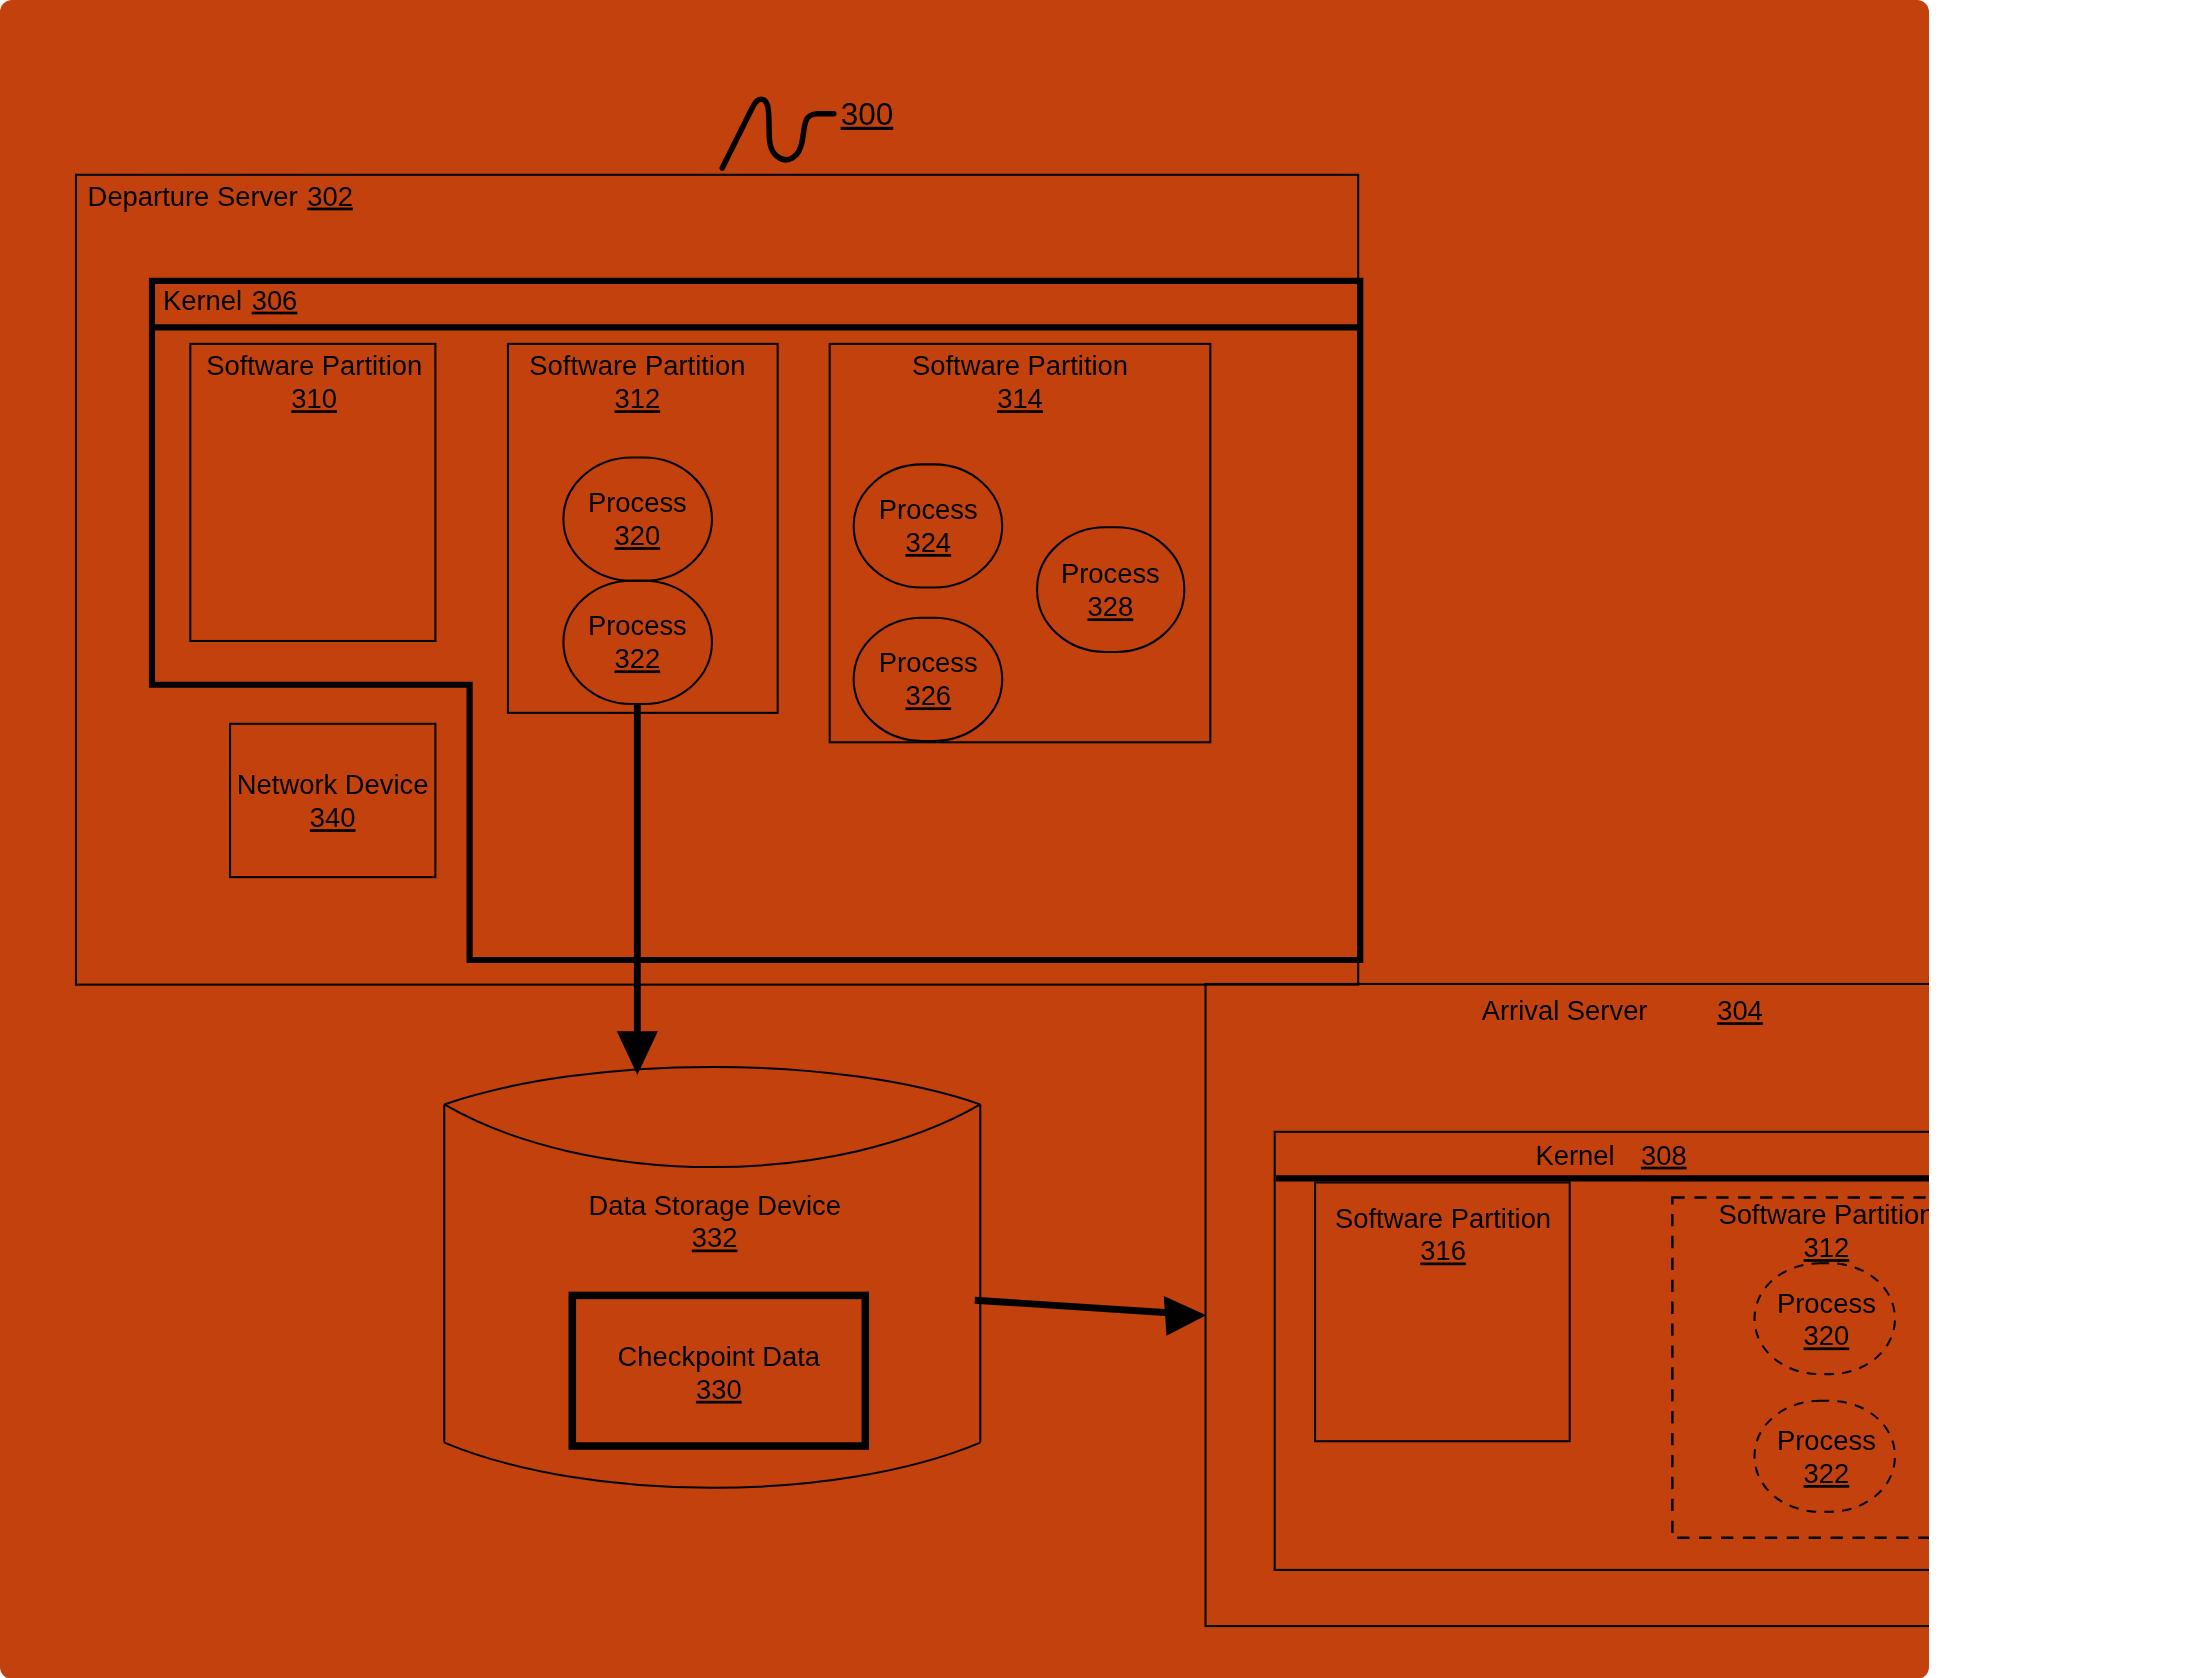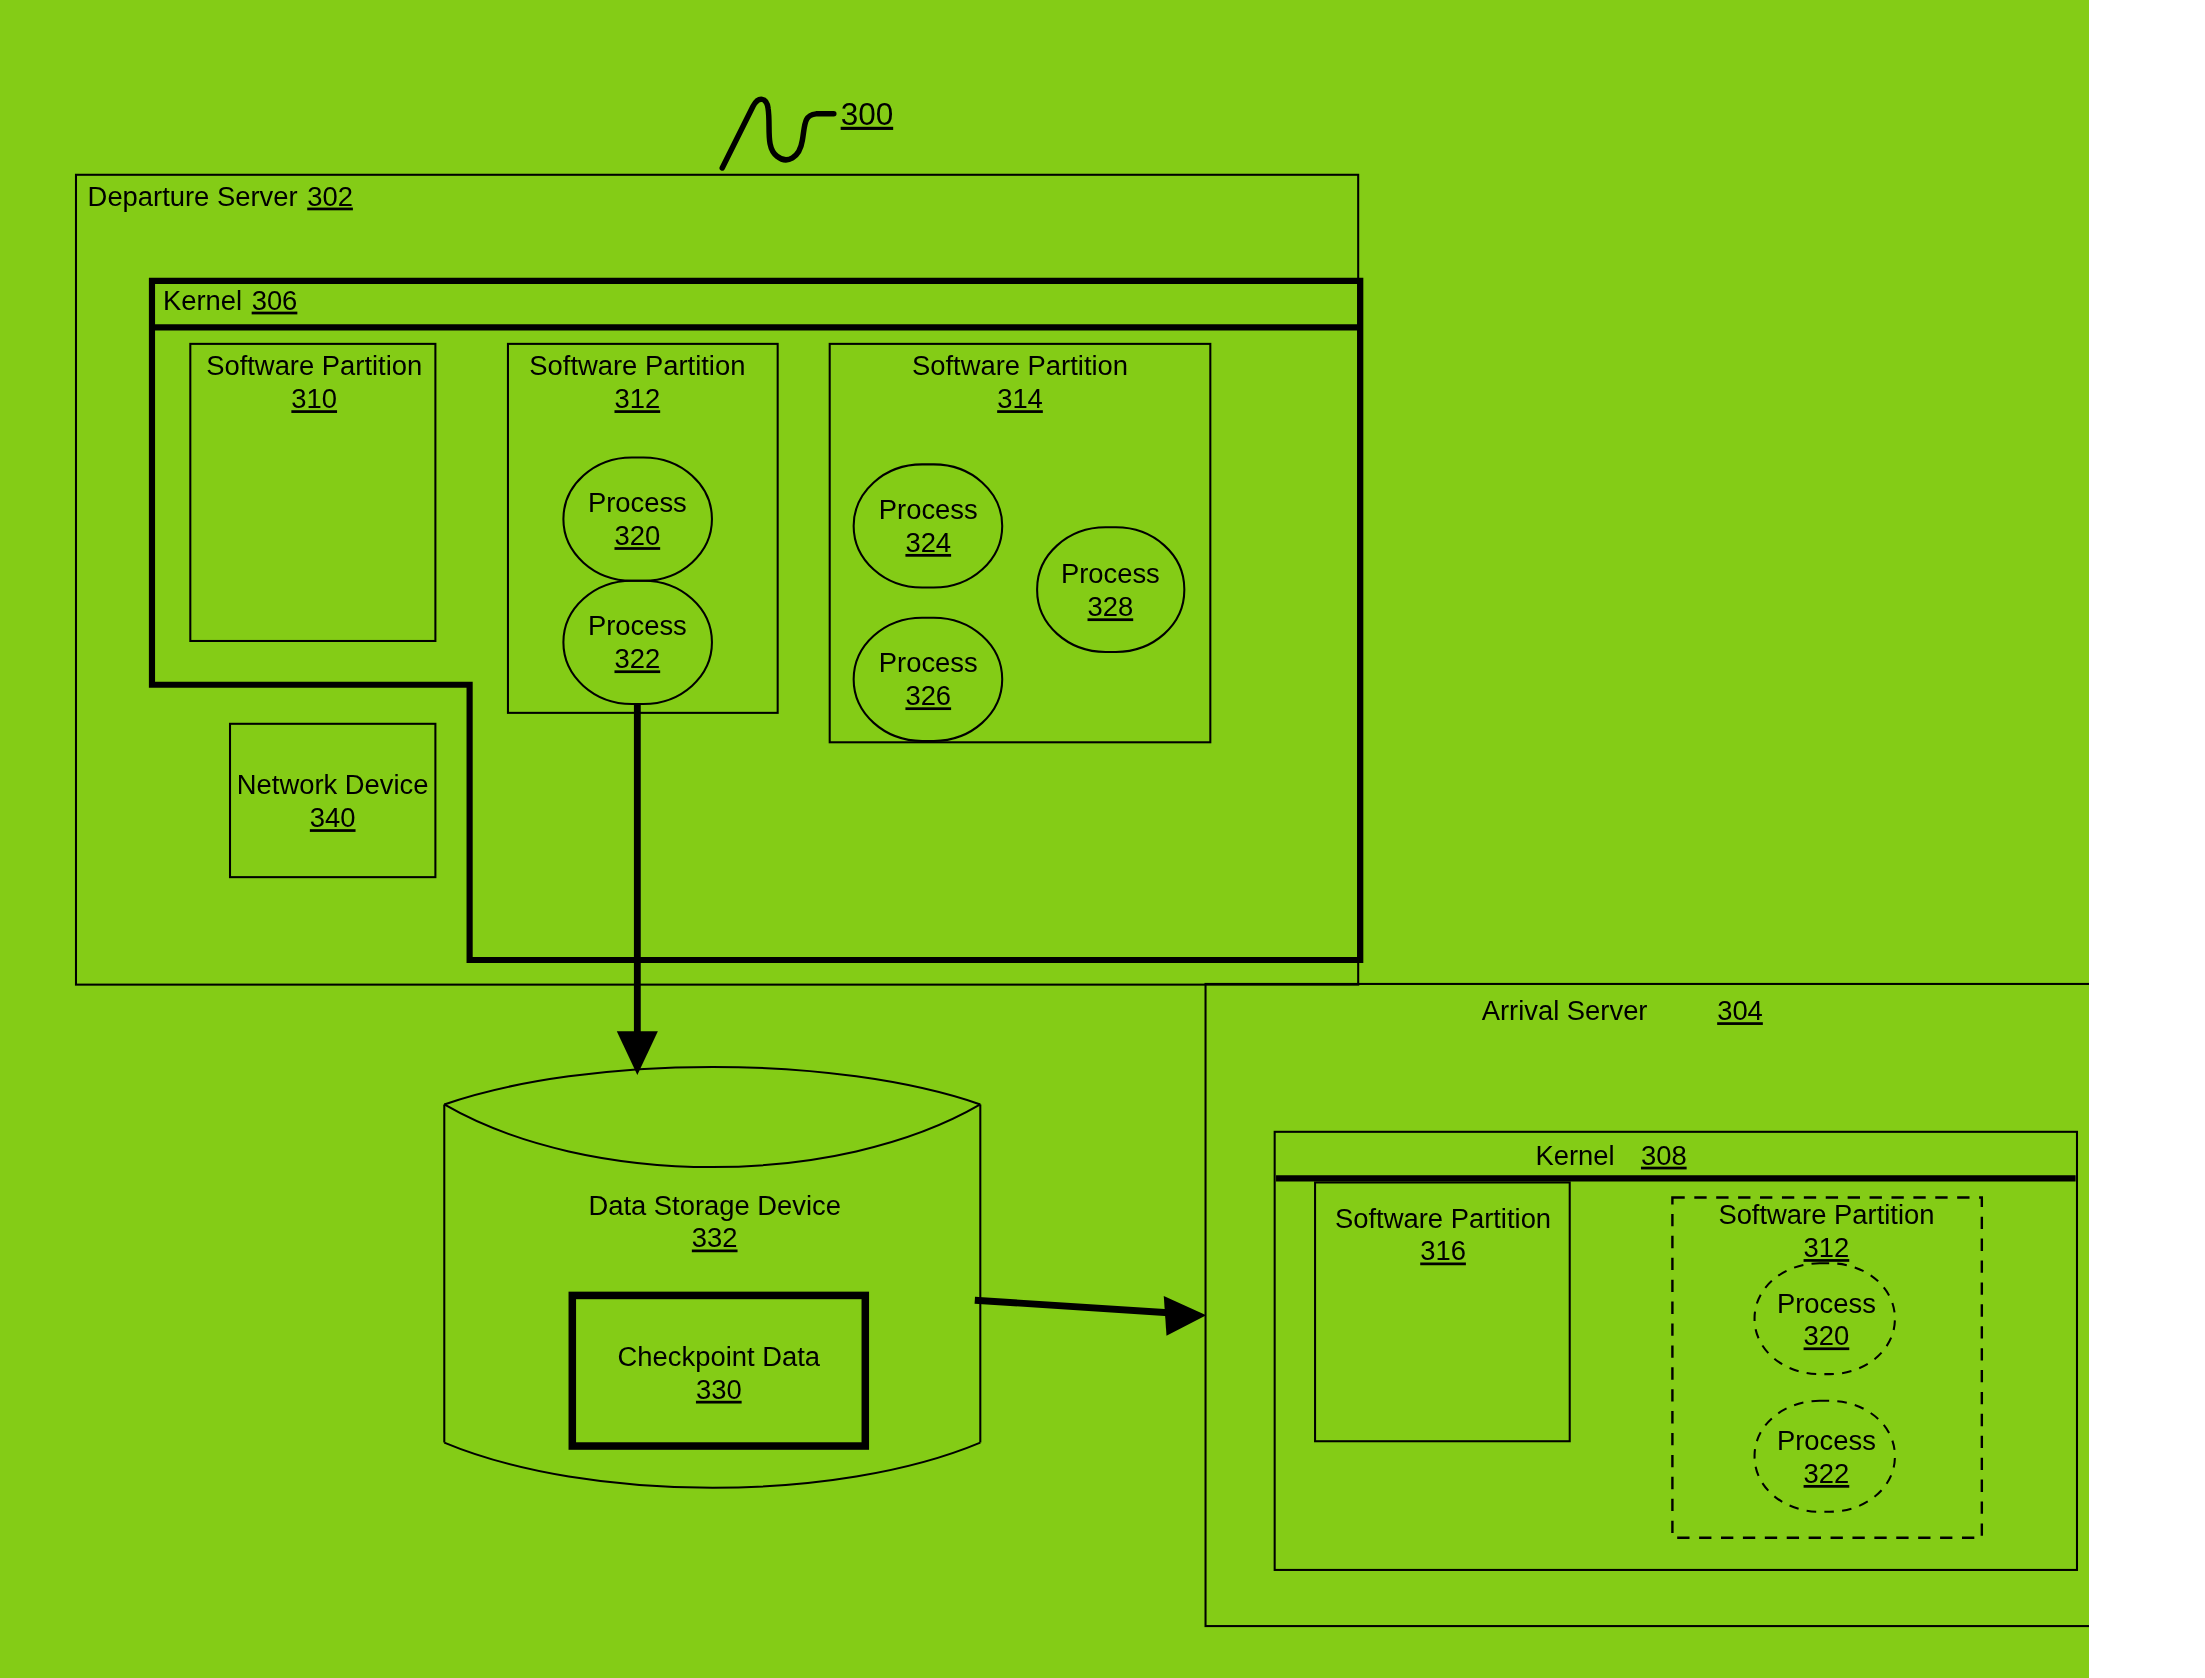--- a/index.html
+++ b/index.html
@@ -2,25 +2,26 @@
 <html style="font-size:11px"><head>
 <meta charset="utf-8">
 <style>
   html, body {
     margin: 0;
     padding: 0;
     background: #ffffff;
   }
   #figure-root {
     position: relative;
-    width: 2089px;
+    width: 1929px;
     height: 1679px;
-    background: #84cc16;
+    background: #c2410c;
     font-family: "Liberation Sans", sans-serif;
     overflow: hidden;
+    border-radius: 12px;
   }
   svg#figure-canvas {
     position: absolute;
     inset: 0;
     width: 2205px;
     height: 1679px;
     display: block;
   }
   .stroke-thin   { fill: none; stroke: #000000; stroke-width: 3; }
   .stroke-thick  { fill: none; stroke: #000000; stroke-width: 9; }

